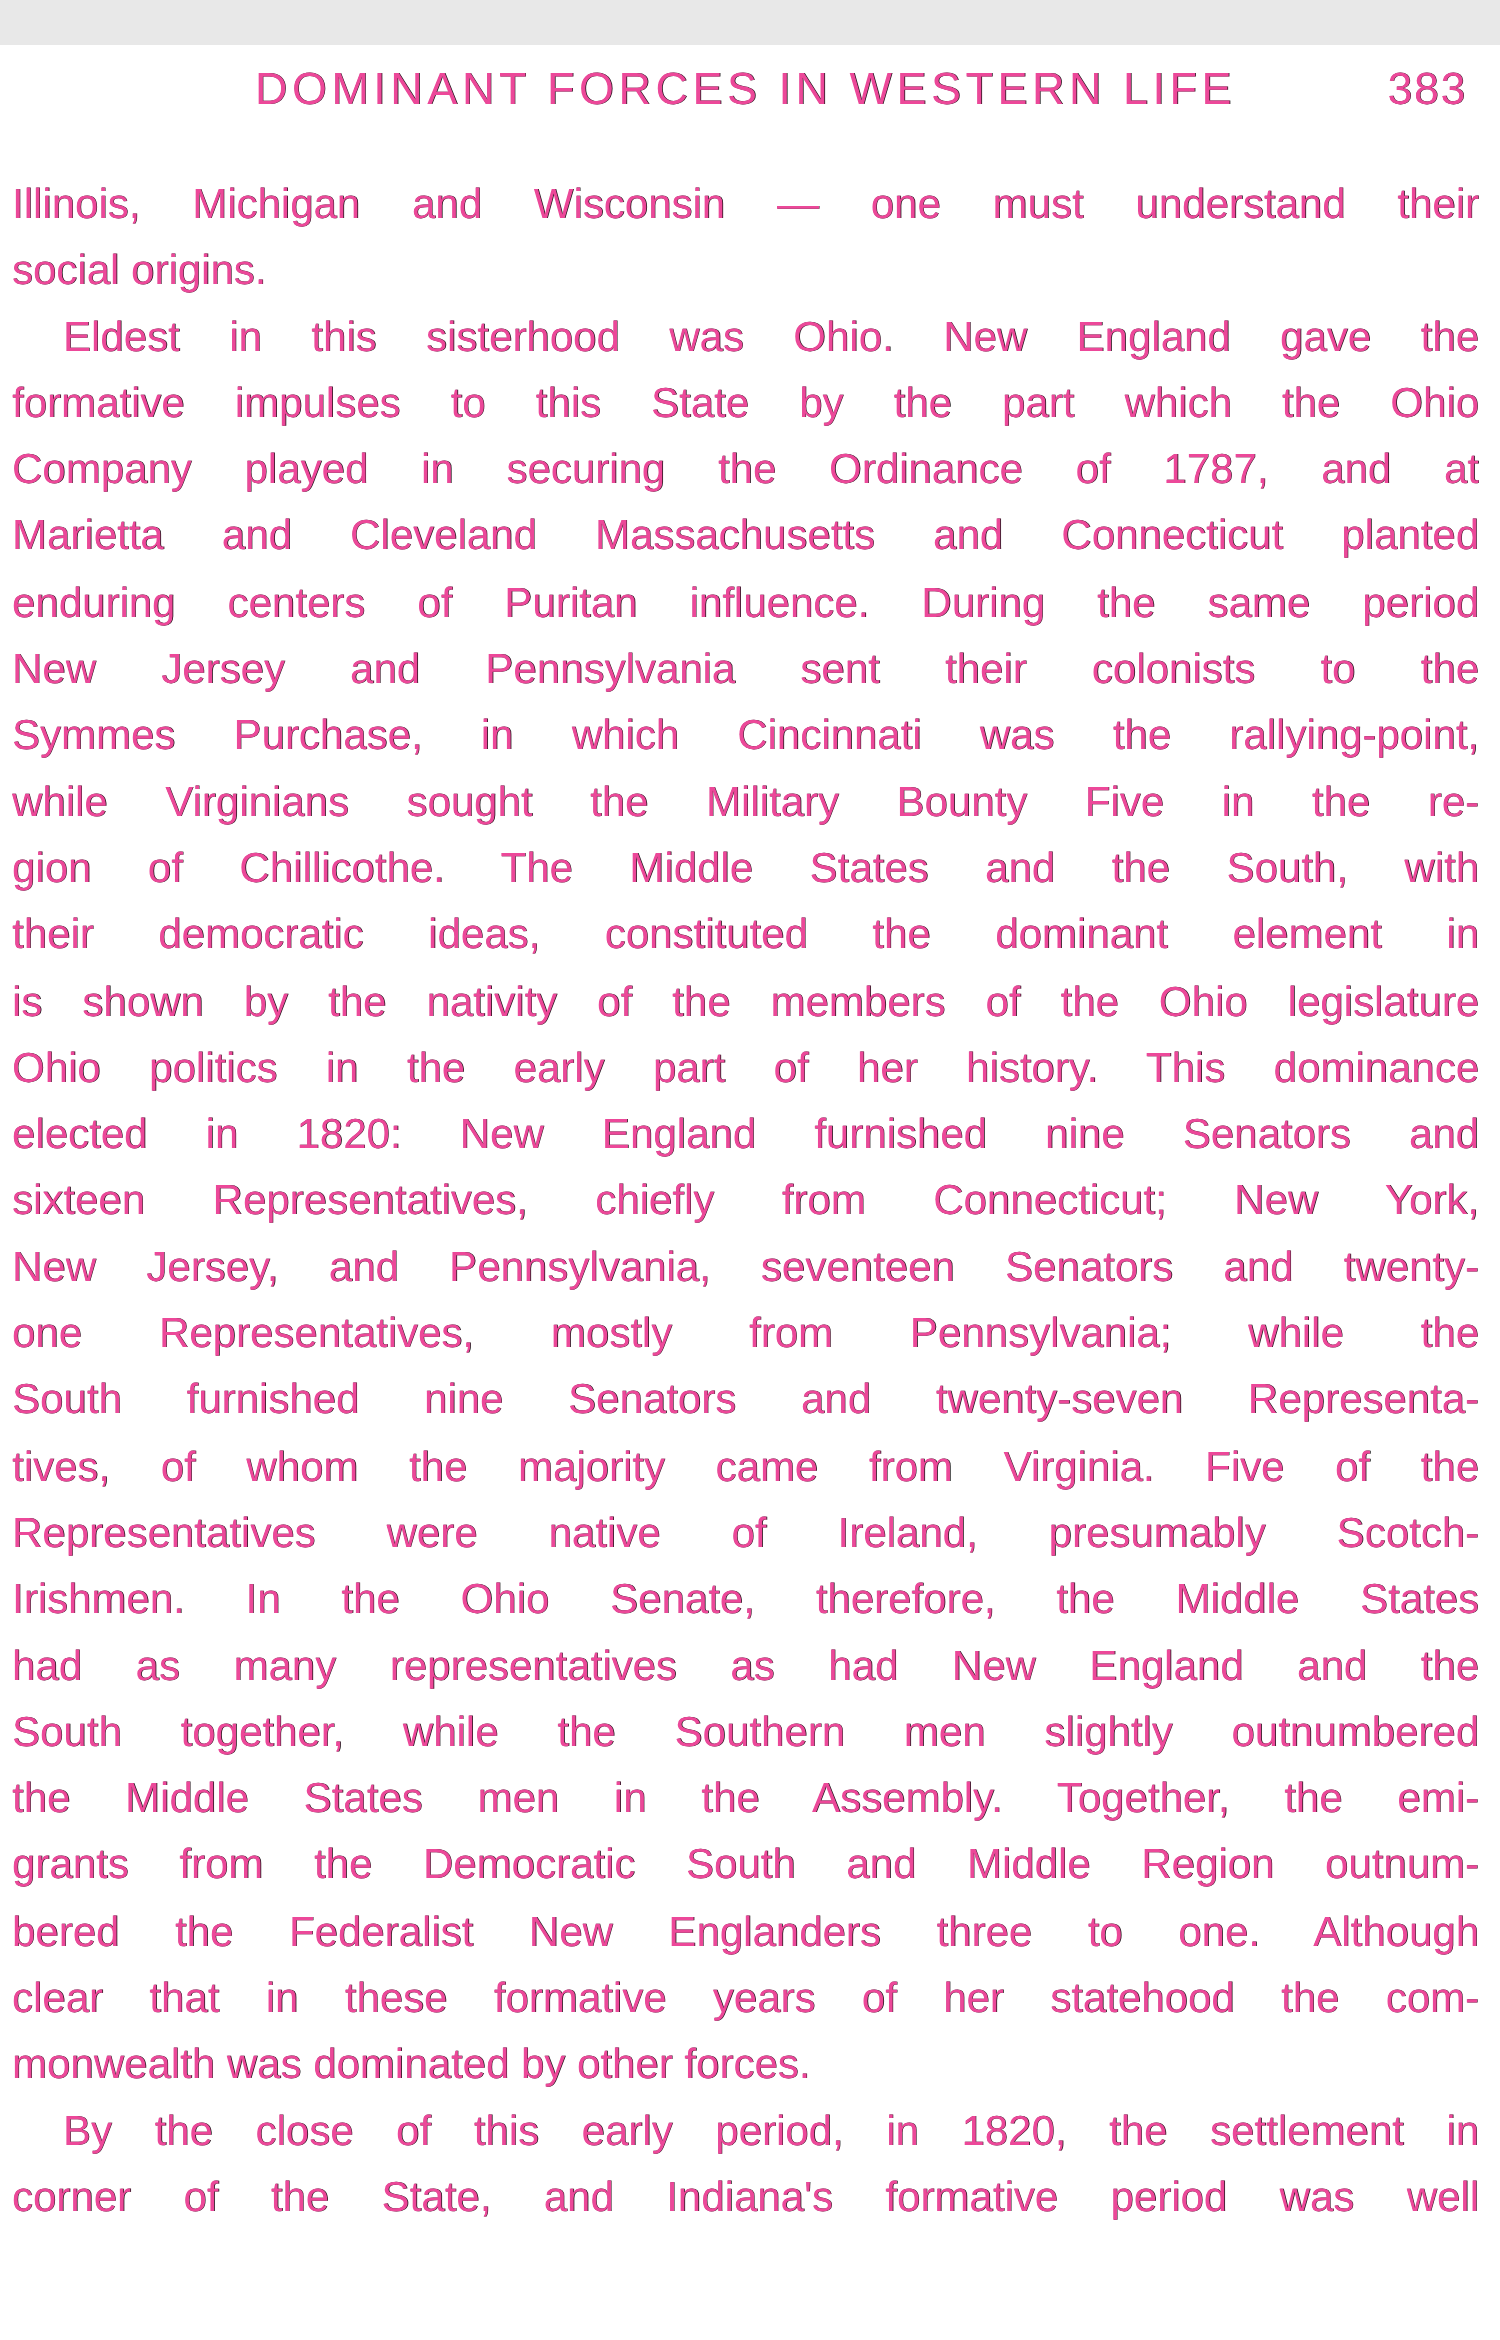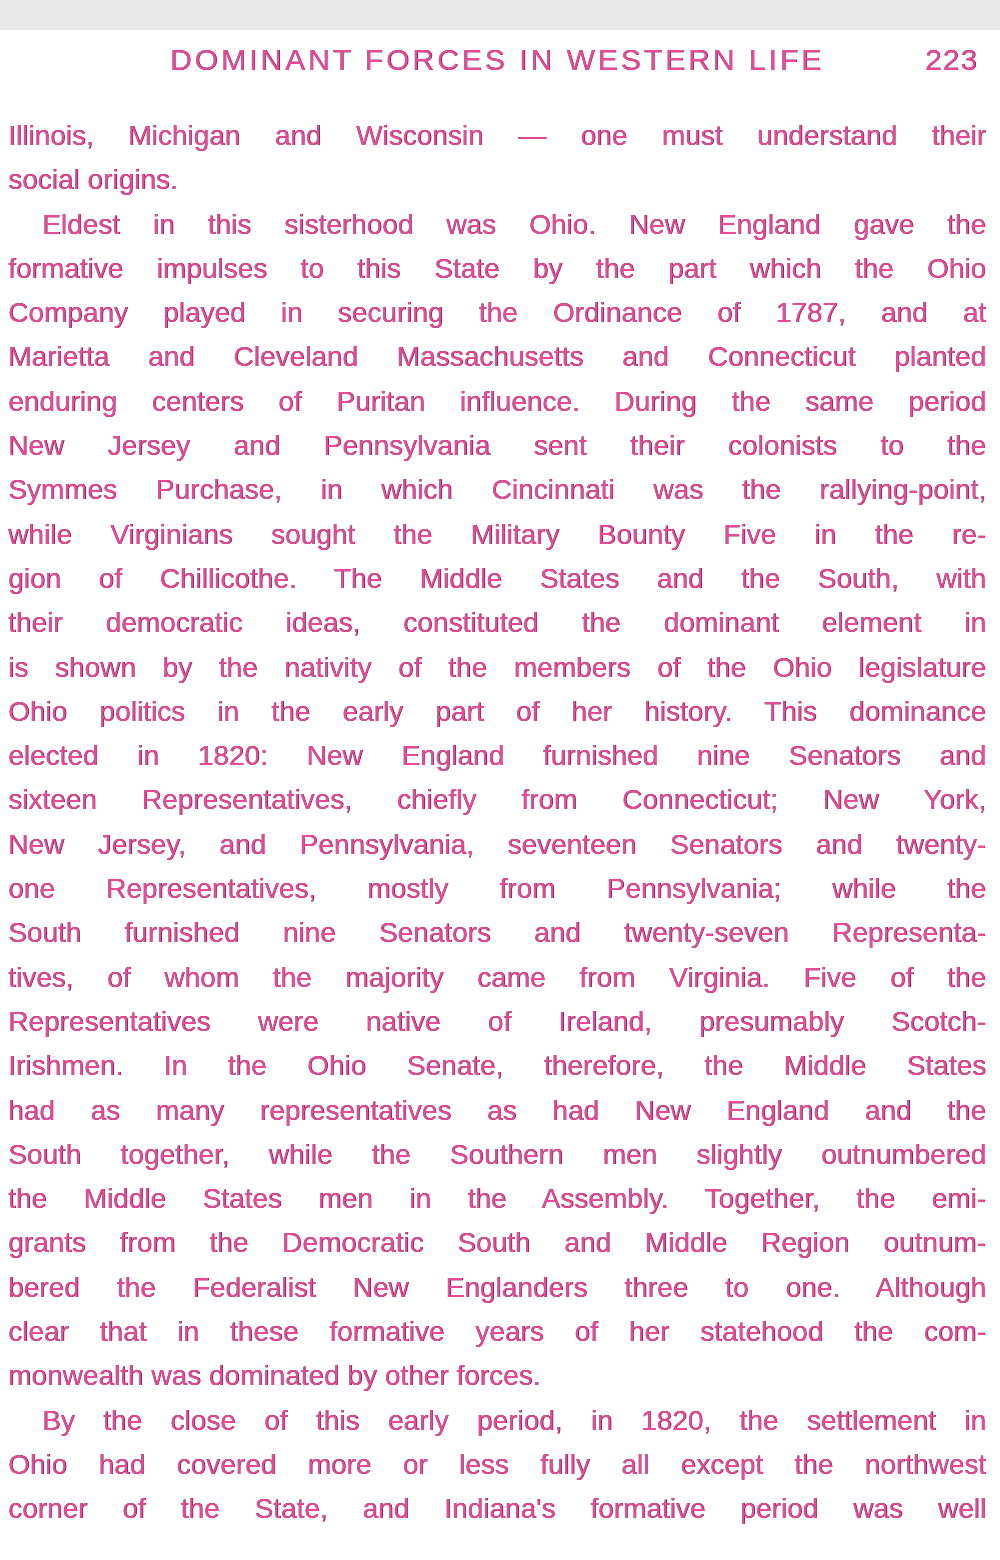--- a/index.html
+++ b/index.html
@@ -56,21 +56,21 @@
   .line.indent {
     text-indent: 34px;
   }
 </style>
 </head>
 <body>
 
 <div class="page">
   <div class="running-head">
     <span>DOMINANT FORCES IN WESTERN LIFE</span>
-    <span class="pagenum">223</span>
+    <span class="pagenum">383</span>
   </div>
   <div class="body-text" id="body-lines">
       <div class="line">Illinois, Michigan and Wisconsin — one must understand their</div>
       <div class="line end">social origins.</div>
       <div class="line indent">Eldest in this sisterhood was Ohio.  New England gave the</div>
       <div class="line">formative impulses to this State by the part which the Ohio</div>
       <div class="line">Company played in securing the Ordinance of 1787, and at</div>
       <div class="line">Marietta and Cleveland Massachusetts and Connecticut planted</div>
       <div class="line">enduring centers of Puritan influence.  During the same period</div>
       <div class="line">New Jersey and Pennsylvania sent their colonists to the</div>
@@ -89,16 +89,15 @@
       <div class="line">Representatives were native of Ireland, presumably Scotch-</div>
       <div class="line">Irishmen.  In the Ohio Senate, therefore, the Middle States</div>
       <div class="line">had as many representatives as had New England and the</div>
       <div class="line">South together, while the Southern men slightly outnumbered</div>
       <div class="line">the Middle States men in the Assembly.  Together, the emi-</div>
       <div class="line">grants from the Democratic South and Middle Region outnum-</div>
       <div class="line">bered the Federalist New Englanders three to one.  Although</div>
       <div class="line">clear that in these formative years of her statehood the com-</div>
       <div class="line end">monwealth was dominated by other forces.</div>
       <div class="line indent">By the close of this early period, in 1820, the settlement in</div>
-      <div class="line">Ohio had covered more or less fully all except the northwest</div>
       <div class="line">corner of the State, and Indiana's formative period was well</div>
     </div>
 </div>
 
 </body></html>

